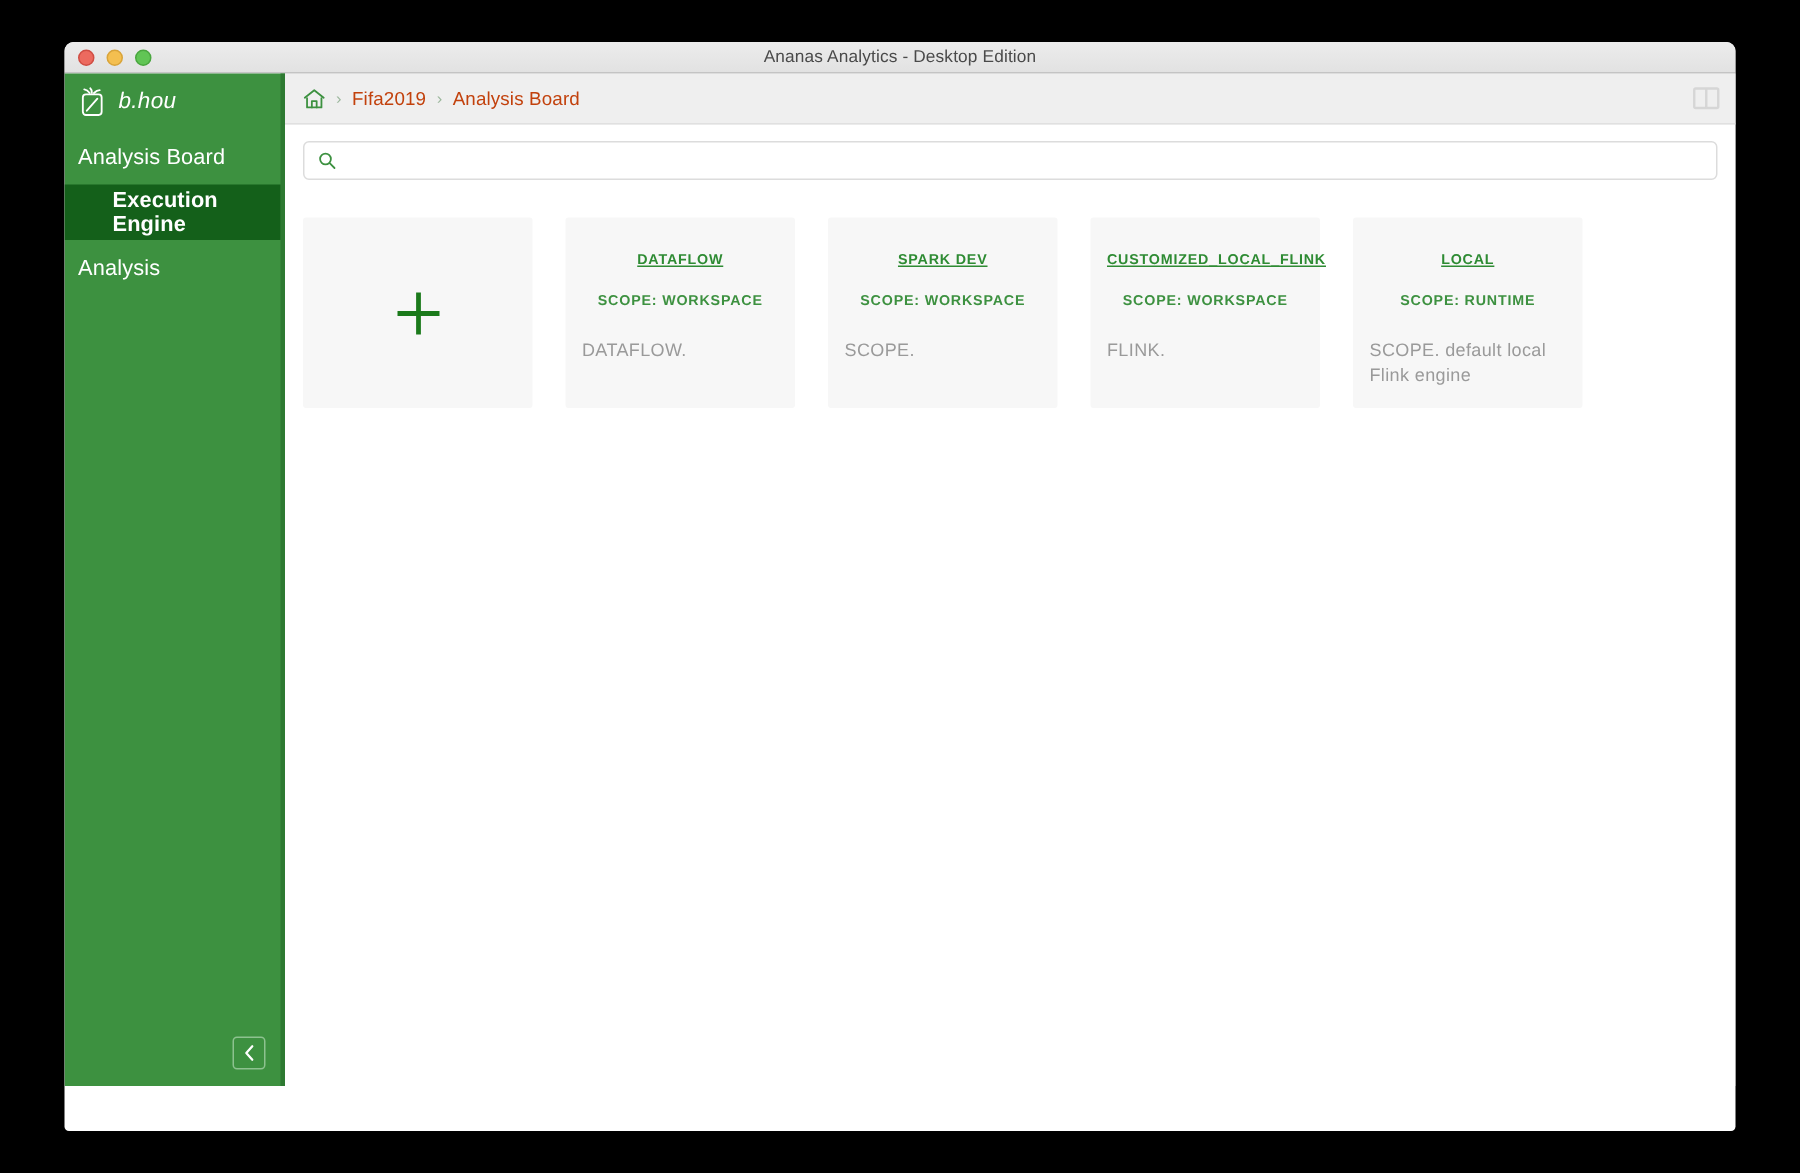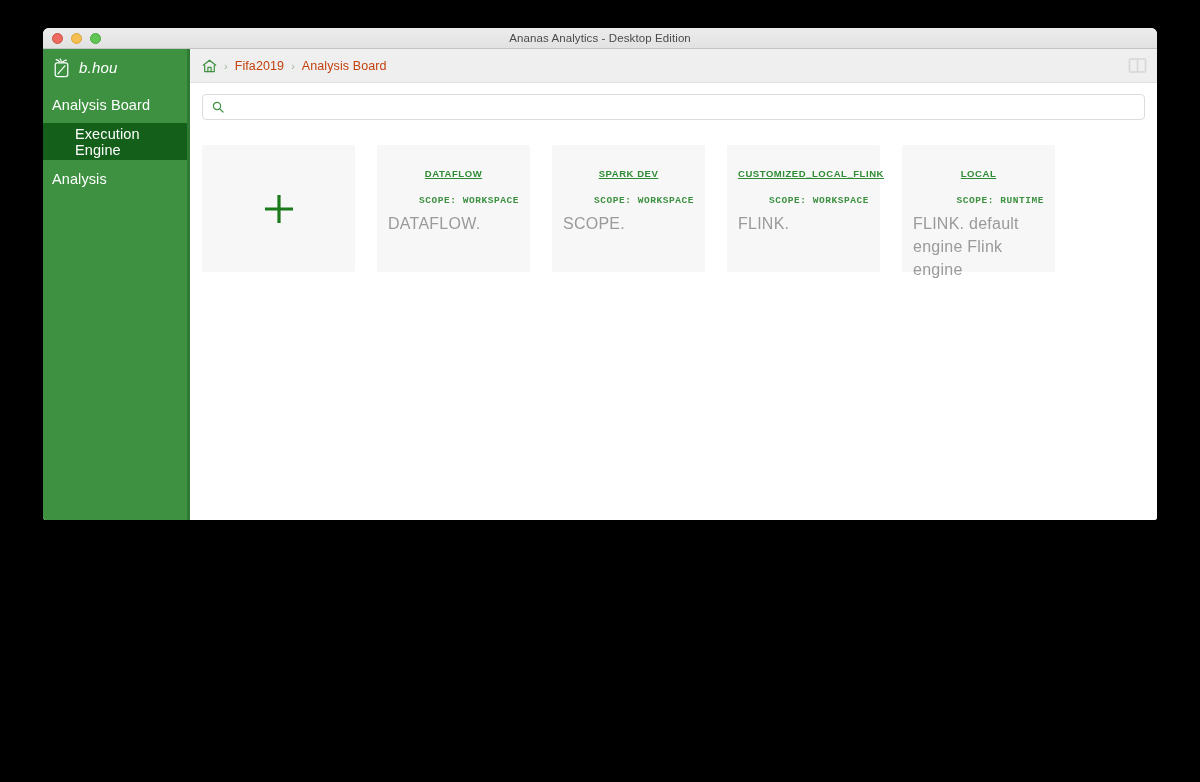--- a/index.html
+++ b/index.html
@@ -11,21 +11,21 @@
     font-family: "Liberation Sans", sans-serif;
     overflow: hidden;
   }
 
   
   .window {
     position: absolute;
     left: 43px;
     top: 28px;
     width: 1114px;
-    height: 492px;
+    height: 726px;
     background: #ffffff;
     border-radius: 6px 6px 3px 3px;
     overflow: hidden;
     box-shadow: 0 6px 24px rgba(0,0,0,0.45);
   }
 
   
   .titlebar {
     position: relative;
     height: 21px;
@@ -93,21 +93,21 @@
     display: flex;
     align-items: center;
     padding-left: 9px;
     color: #ffffff;
     font-size: 14.5px;
     letter-spacing: 0.1px;
     cursor: pointer;
   }
   .nav-item.active {
     background: #14601a;
-    font-weight: normal;
+    font-weight: bold;
     padding-left: 32px;
   }
   .collapse-btn {
     position: absolute;
     left: 112px;
     bottom: 11px;
     width: 22px;
     height: 22px;
     border: 1px solid #8dc28f;
     border-radius: 3px;
@@ -202,33 +202,32 @@
   .card-title {
     text-align: center;
     color: #2e8b33;
     font-size: 9.5px;
     letter-spacing: 0.55px;
     font-weight: bold;
     margin-top: 10px;
     text-decoration: underline;
   }
   .card-scope {
-    text-align: right;
+    text-align: center;
     color: #3d9140;
     font-size: 9.5px;
     letter-spacing: 0.55px;
     font-weight: bold;
     margin-top: 16px;
-    font-family: Liberation Mono, monospace;
   }
   .card-desc {
     color: #9a9a9a;
-    font-size: 16px;
+    font-size: 12px;
     letter-spacing: 0.25px;
-    margin-top: 6px;
+    margin-top: 19px;
     line-height: 1.45;
   }
 </style>
 </head>
 <body>
 
 <div class="window">
 
   <div class="titlebar">
     <div class="traffic">
@@ -336,19 +335,19 @@
 
         <div class="card">
           <div class="card-title">CUSTOMIZED_LOCAL_FLINK</div>
           <div class="card-scope">SCOPE: WORKSPACE</div>
           <div class="card-desc">FLINK.</div>
         </div>
 
         <div class="card">
           <div class="card-title">LOCAL</div>
           <div class="card-scope">SCOPE: RUNTIME</div>
-          <div class="card-desc">FLINK. default engine Flink engine</div>
+          <div class="card-desc">SCOPE. default local Flink engine</div>
         </div>
 
       </div>
     </div>
   </div>
 </div>
 
 </body></html>

